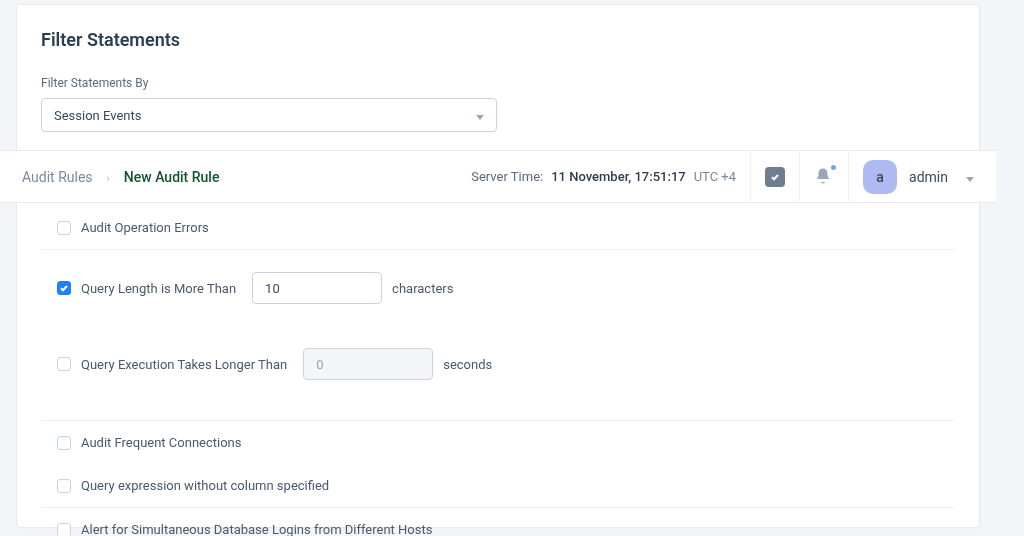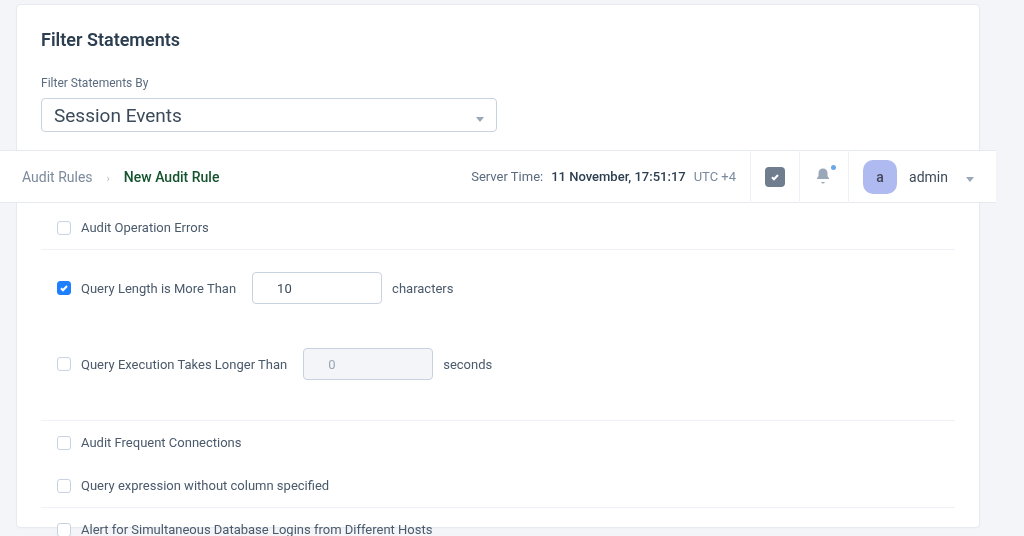--- a/index.html
+++ b/index.html
@@ -14,21 +14,21 @@
     padding: 24px 24px 36px 24px;
     bottom: 8px;
     box-shadow: 0 1px 2px rgba(0,0,0,0.02);
   }
   .card h1 { font-size: 18px; font-weight: 600; color: #2c3e50; margin-bottom: 26px; }
   .field-label { font-size: 12px; color: #5b6b7f; display: block; margin-bottom: 8px; }
   .select {
     width: 456px; height: 34px;
     border: 1px solid #c9d2df; border-radius: 4px;
     display: flex; align-items: center; padding: 0 12px;
-    font-size: 19px; color: #3b4a59;
+    font-size: 13px; color: #3b4a59;
     position: relative; cursor: pointer;
   }
   .select .chev { margin-left: auto; color: #9aa7b8; }
   .topbar {
     position: absolute;
     left: 0; right: 0; top: 150px; height: 53px;
     background: #fff;
     border-top: 1px solid #e6e9ee;
     border-bottom: 1px solid #e6e9ee;
     display: flex; align-items: center;
@@ -64,21 +64,21 @@
   .row .label {}
   .chk {
     width: 14px; height: 14px; border: 1.5px solid #c9d2df; border-radius: 3px; background: #fff;
     display: inline-flex; align-items: center; justify-content: center; cursor: pointer; flex-shrink: 0;
   }
   .chk.checked { background: #1f80ff; border-color: #1f80ff; }
   .chk.checked svg { stroke: #fff; }
   .num-input {
     width: 130px; height: 32px;
     border: 1px solid #c9d2df; border-radius: 4px;
-    padding: 0 24px; font-size: 13px; color: #3b4a59;
+    padding: 0 12px; font-size: 13px; color: #3b4a59;
     display: flex; align-items: center;
     margin-left: 6px;
   }
   .num-input.disabled { background: #f3f5f8; color: #9aa7b8; }
   .suffix { color: #4a5a6b; }
   .sec-gap { padding: 22px 16px; }
   .chevron-down { display:inline-block; width:0; height:0; border-left:4px solid transparent; border-right:4px solid transparent; border-top:5px solid #9aa7b8; }
 </style>
 </head>
 <body>

